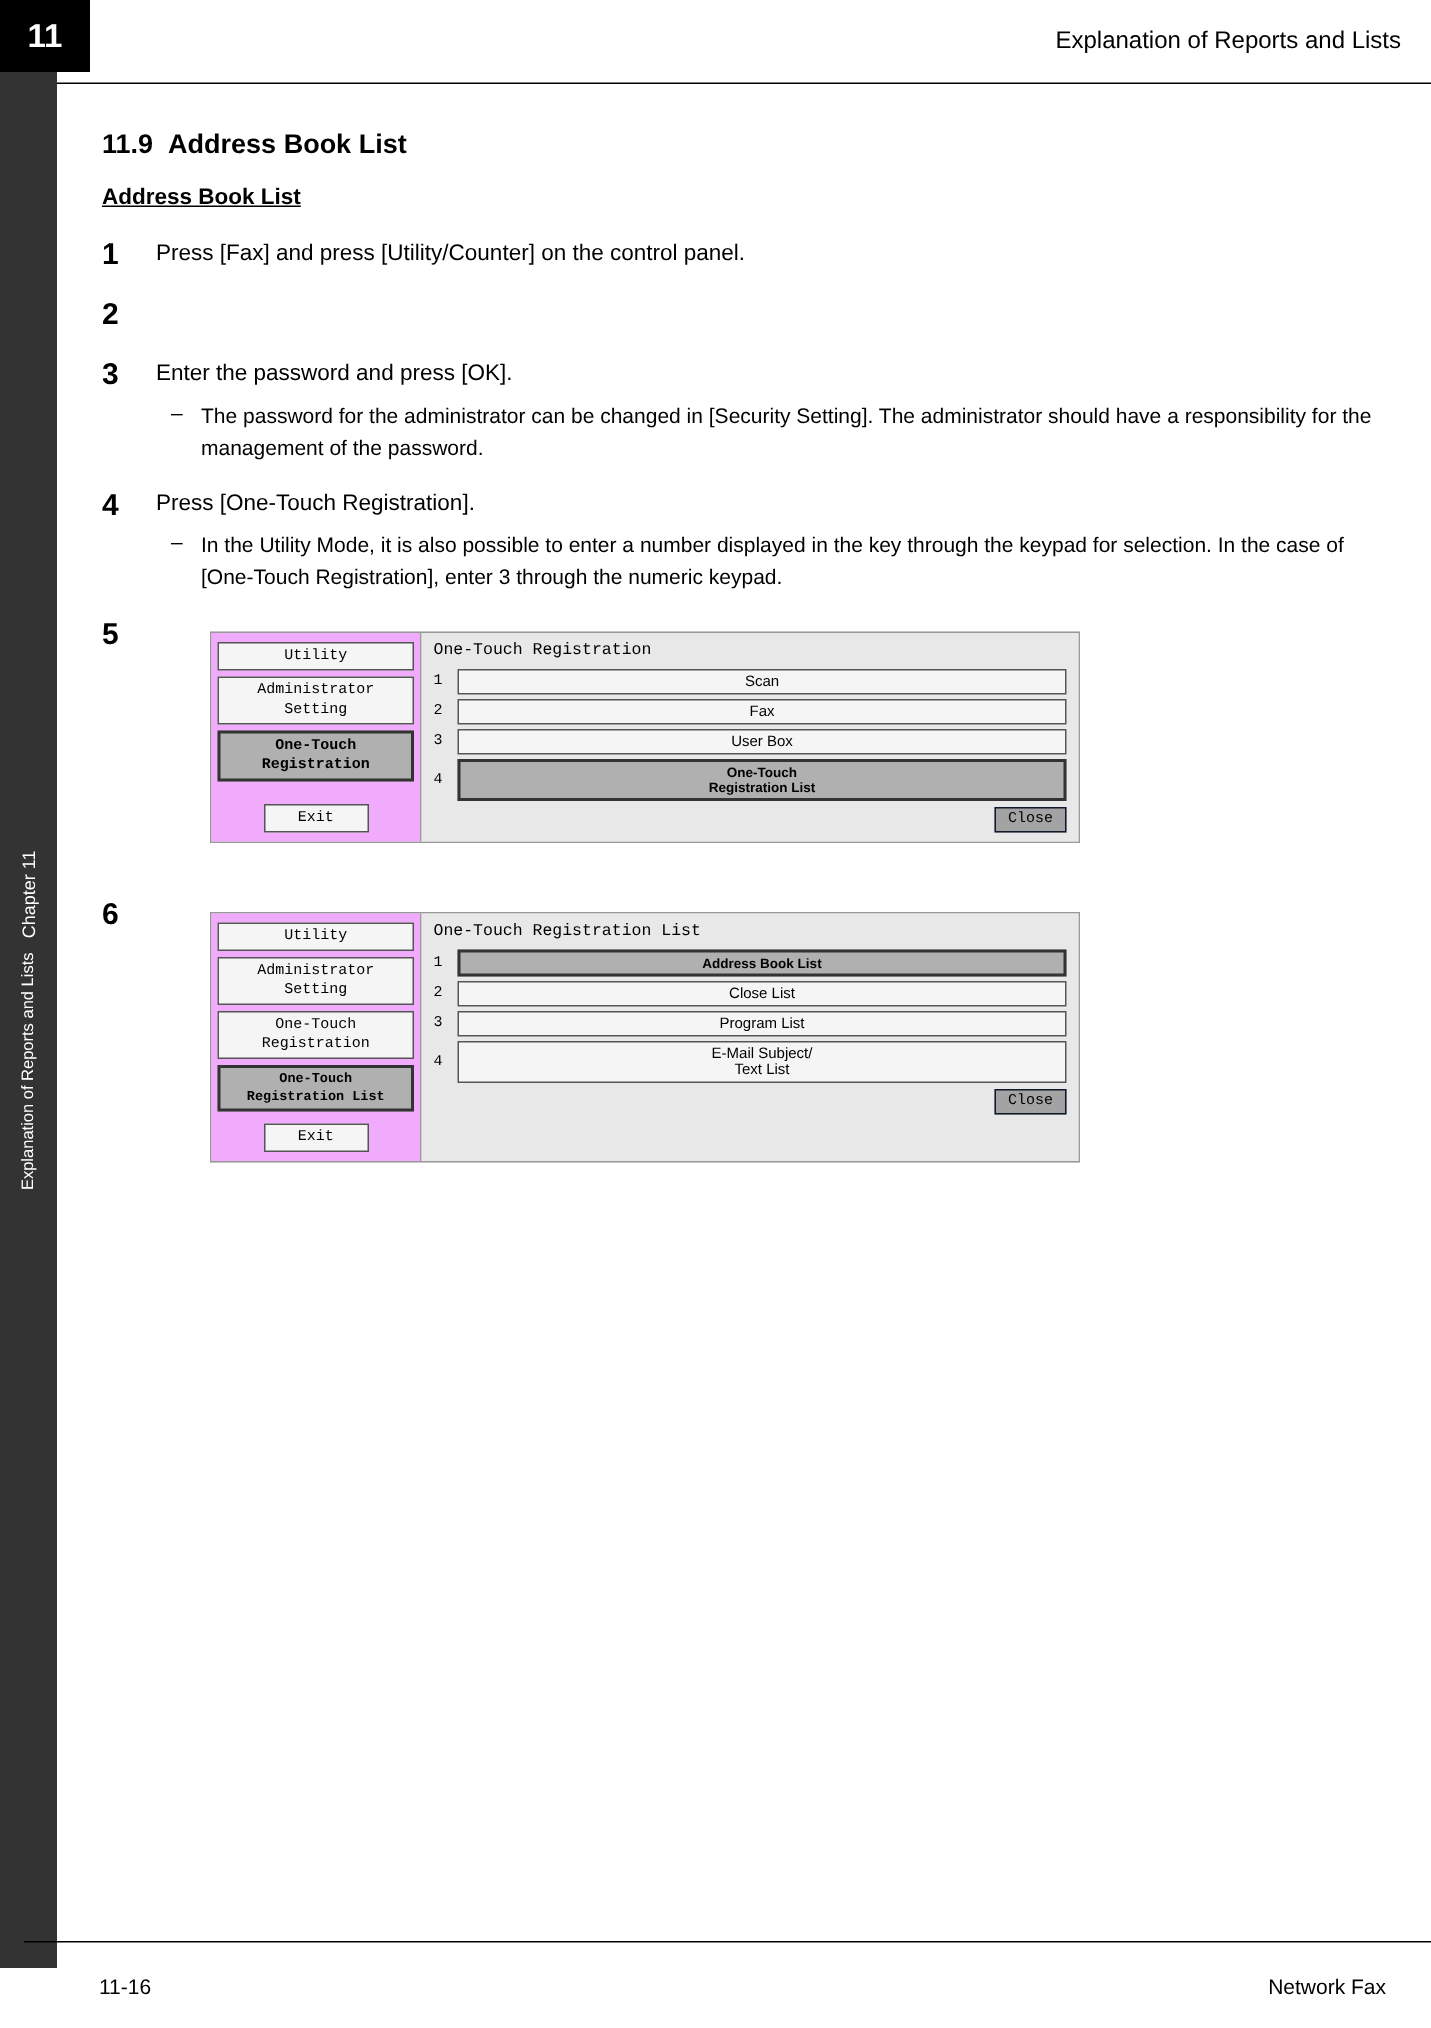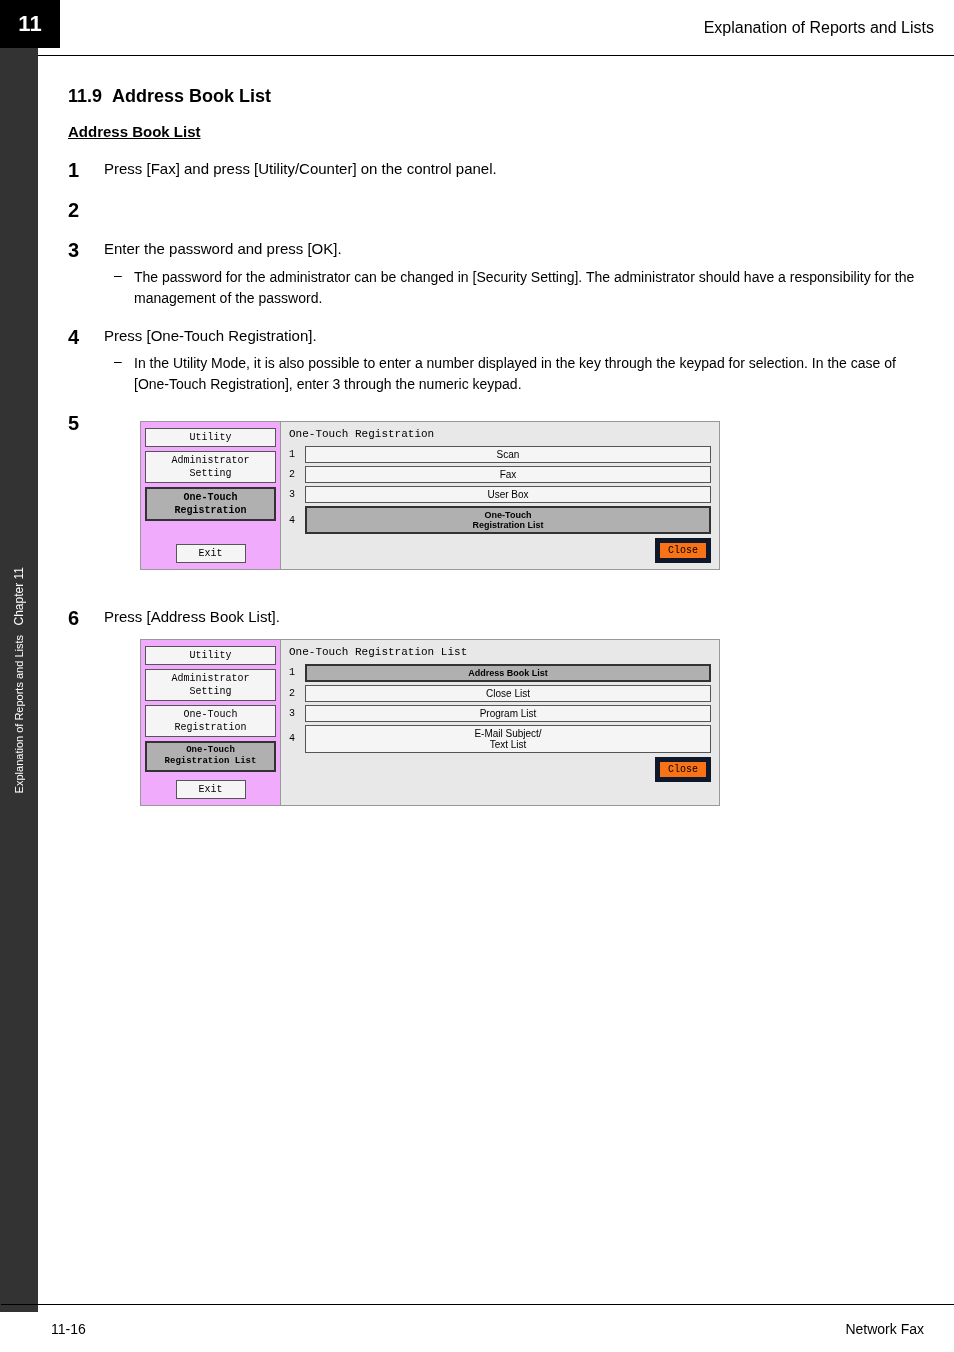--- a/index.html
+++ b/index.html
@@ -201,37 +201,37 @@
       border: 2px solid #333;
       font-weight: bold;
       font-size: 9px;
     }
     .screen-close-row {
       display: flex;
       justify-content: flex-end;
       margin-top: 4px;
     }
     .screen-close-btn {
-      border: 5px solid #0f172a;
-      background: #f97316;
+      border: 1px solid #0f172a;
+      background: #a3a3a3;
       padding: 2px 8px;
       font-size: 10px;
       font-family: 'Courier New', monospace;
     }
     .screen-left-spacer {
       flex: 1;
     }
 
     
     .page-footer {
       position: absolute;
       bottom: 0;
-      left: 1px;
+      left: 16px;
       right: 0;
-      height: 48px;
+      height: 58px;
       border-top: 1px solid #000;
       display: flex;
       align-items: center;
       justify-content: space-between;
       padding: 0 30px 0 50px;
       font-size: 14px;
     }
   </style>
 </head>
 <body>
@@ -324,21 +324,20 @@
             <div class="screen-close-btn">Close</div>
           </div>
         </div>
       </div>
     </div>
   </div>
 
   <div class="step">
     <div class="step-number">6</div>
     <div class="step-content">
-      <div class="step-text">Press [Address Book List].</div>
 
       <div class="screen-mockup">
         <div class="screen-left-panel">
           <div class="screen-btn">Utility</div>
           <div class="screen-btn">Administrator<br>Setting</div>
           <div class="screen-btn">One-Touch<br>Registration</div>
           <div class="screen-btn active" style="font-size:9px;">One-Touch<br>Registration List</div>
           <div class="screen-left-spacer"></div>
           <div class="screen-btn exit-btn">Exit</div>
         </div>

